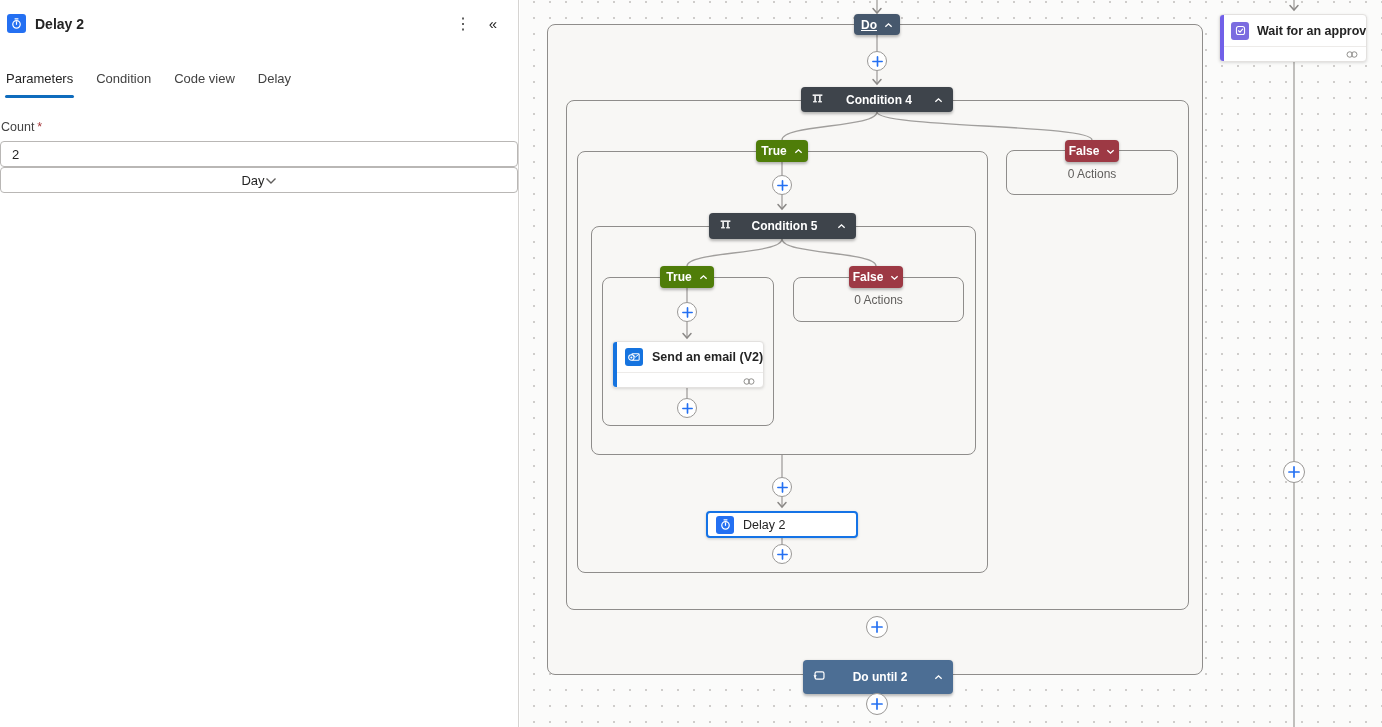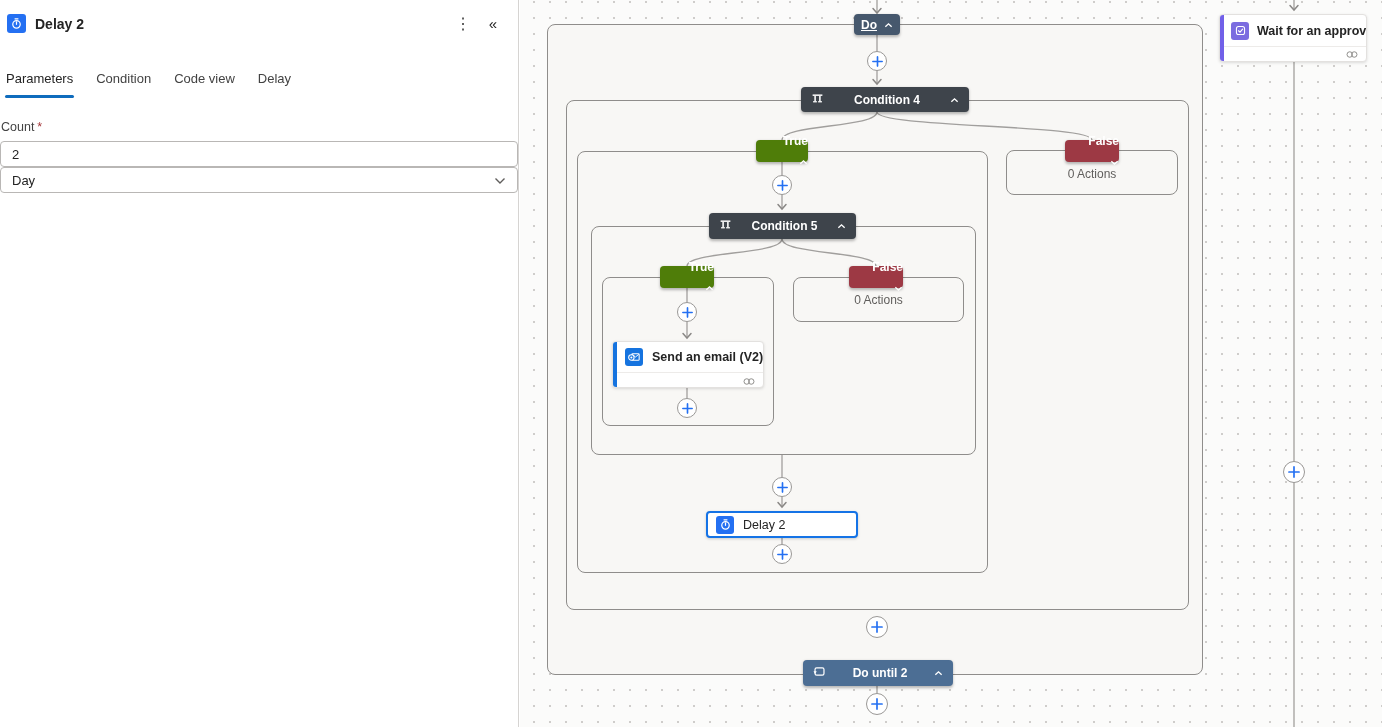--- a/index.html
+++ b/index.html
@@ -21,38 +21,38 @@
   .tab.active { color:#242424; font-weight:400; }
   .tab.active::after { content:""; position:absolute; left:0; right:0; bottom:0;
     height:3px; border-radius:2px; background:#0f6cbd; }
   .panel-body { padding:0 0; }
   .field-label { font-size:12.5px; color:#424242; margin:21px 0 7px 1px; }
   .req { color:#a4373a; margin-left:3px; }
   .text-input { width:100%; height:26px; border:1px solid #b9b7b5; border-radius:4px;
     font-family:"Liberation Sans",sans-serif; font-size:13px; color:#242424;
     padding:0 11px; outline:none; background:#fff; }
   .dropdown { width:100%; height:26px; border:1px solid #b9b7b5; border-radius:4px;
-    display:flex; align-items:center; justify-content:space-between;
+    display:flex; align-items:center; justify-content:center;
     padding:0 11px; font-size:13px; color:#242424; cursor:pointer; background:#fff; }
 
   
   #canvas { position:absolute; left:520px; top:0; width:862px; height:727px;
     background-color:#fbfbfa;
     background-image:radial-gradient(circle, #cfcdcb 1px, transparent 1.4px);
     background-size:16px 16px; background-position:6px 10px; }
   .scope { position:absolute; background:#f8f7f5; border:1px solid #8f8d8b; border-radius:8px; z-index:1; }
   #connectors { position:absolute; left:0; top:0; z-index:2; pointer-events:none; }
   .node, .badge, .card, .plus { position:absolute; z-index:3; }
 
   .node { color:#fff; border-radius:4px; display:flex; align-items:center;
     font-size:12px; font-weight:700; box-shadow:0 1.5px 3px rgba(0,0,0,.28); cursor:pointer; }
   .node .lbl { flex:1; text-align:center; }
   .node-pad { padding:0 10px; }
-  .badge { color:#fff; border-radius:4px; display:flex; align-items:flex-end; justify-content:center;
-    gap:7px; font-size:12px; font-weight:700; box-shadow:0 1.5px 3px rgba(0,0,0,.28); cursor:pointer;flex-direction:column; }
+  .badge { color:#fff; border-radius:4px; display:flex; align-items:center; justify-content:center;
+    gap:7px; font-size:12px; font-weight:700; box-shadow:0 1.5px 3px rgba(0,0,0,.28); cursor:pointer; }
   .empty-note { position:absolute; z-index:2; font-size:12px; color:#605e5c; text-align:center; }
 
   .card { background:#fff; border:1px solid #e3e1df; border-radius:4px;
     box-shadow:0 1px 3px rgba(0,0,0,.13); cursor:pointer; overflow:hidden; }
   .card .accent { position:absolute; left:0; top:0; bottom:0; width:4px; }
   .card .title-row { display:flex; align-items:center; gap:9px; padding-left:12px; }
   .card .title { font-size:12.5px; font-weight:700; color:#242424; white-space:nowrap; }
   .card .footer { border-top:1px solid #edebe9; display:flex; align-items:center;
     justify-content:flex-end; padding-right:8px; }
   .sq-icon { width:18px; height:18px; border-radius:3px; display:flex;
@@ -140,21 +140,21 @@
     </g>
   </svg>
 
   <div class="node" style="left:334px; top:14px; width:46px; height:21px; background:#46586d; justify-content:center; gap:7px;text-decoration:underline;">
     <span class="lbl" style="flex:none">Do</span>
     <span><svg width="9" height="7" viewBox="0 0 10 7">
           <polyline points="1.5,5 5,1.7 8.5,5" fill="none" stroke="#fff" stroke-width="1.5"></polyline>
         </svg></span>
   </div>
 
-  <div class="node node-pad" style="left:281px; top:87px; width:168px; height:25px; background:#3e444b;">
+  <div class="node node-pad" style="left:281px; top:87px; width:152px; height:25px; background:#3e444b;">
     <span>
       <svg width="13" height="13" viewBox="0 0 16 16" fill="#fff">
           <rect x="2" y="3" width="12" height="1.8"></rect>
           <rect x="4.1" y="4.8" width="1.9" height="6.4"></rect>
           <rect x="10" y="4.8" width="1.9" height="6.4"></rect>
           <rect x="2.6" y="11.2" width="4.6" height="1.6"></rect>
           <rect x="8.8" y="11.2" width="4.6" height="1.6"></rect>
         </svg>
     </span>
     <span class="lbl">Condition 4</span>
@@ -238,21 +238,21 @@
               <circle cx="8" cy="9" r="4.6"></circle>
               <path d="M8,9 L8,5.9"></path>
               <path d="M6.2,2.2 L9.8,2.2"></path>
             </g>
           </svg>
       </div>
       <div class="title" style="font-weight:400;">Delay 2</div>
     </div>
   </div>
 
-  <div class="node node-pad" style="left:283px; top:660px; width:150px; height:26px; background:#4c6e94;justify-content:center;">
+  <div class="node node-pad" style="left:283px; top:660px; width:150px; height:34px; background:#4c6e94;justify-content:center;">
     <span>
       <svg width="13" height="13" viewBox="0 0 16 16">
           <rect x="2.5" y="3.5" width="11" height="9" rx="2" fill="none" stroke="#fff" stroke-width="1.5"></rect>
           <polygon points="0.6,7.6 4.6,7.6 2.6,11" fill="#fff"></polygon>
         </svg>
     </span>
     <span class="lbl">Do until 2</span>
     <span><svg width="9" height="7" viewBox="0 0 10 7">
           <polyline points="1.5,5 5,1.7 8.5,5" fill="none" stroke="#fff" stroke-width="1.5"></polyline>
         </svg></span>

